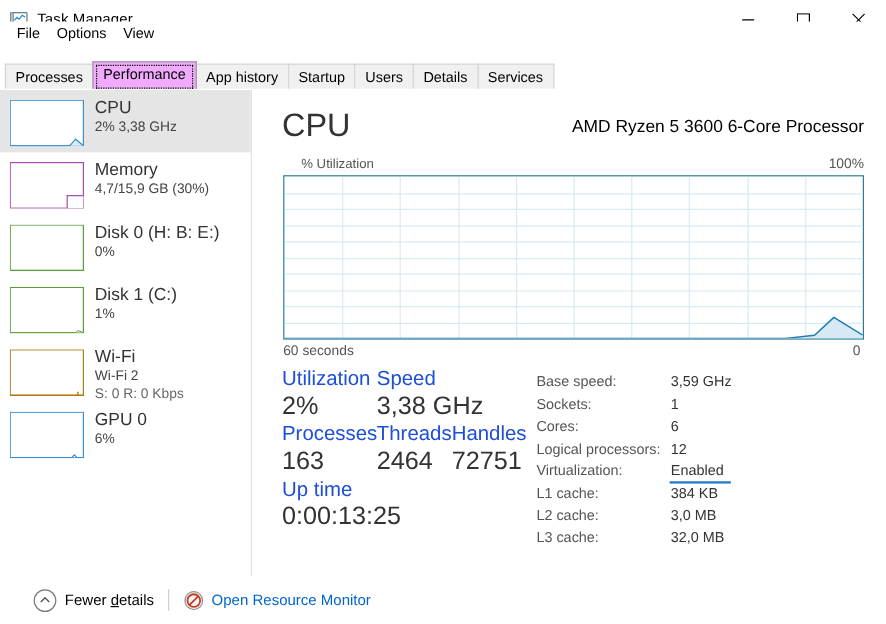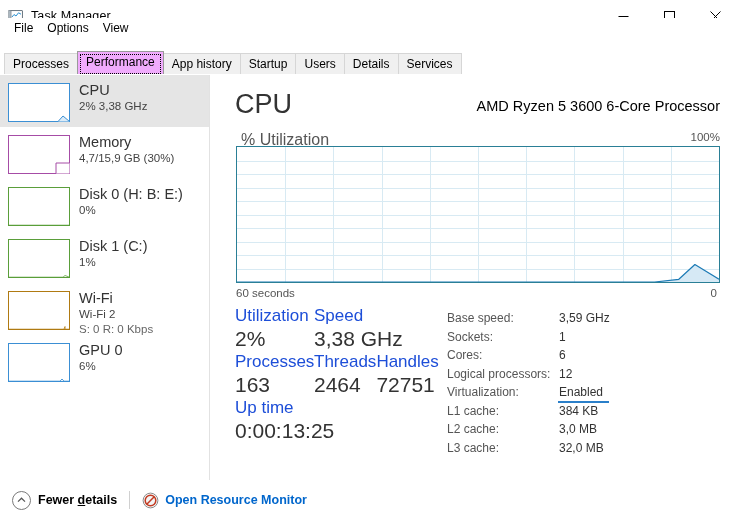--- a/index.html
+++ b/index.html
@@ -175,22 +175,22 @@
   .main-sub {
     position: absolute;
     right: 18px; top: 22px;
     font-size: 14.5px;
     color: #000000;
     line-height: 18px;
   }
 
   .graph-label-left {
     position: absolute;
-    left: 30px; top: 56px;
-    font-size: 16px;
+    left: 40px; top: 56px;
+    font-size: 11px;
     color: #555555;
   }
   .graph-label-right {
     position: absolute;
     right: 18px; top: 56px;
     font-size: 11.5px;
     color: #555555;
   }
   .graph-foot-left {
     position: absolute;
@@ -266,22 +266,21 @@
   }
 
   
   .footer {
     position: absolute;
     left: 0; bottom: 0;
     width: 738px; height: 40px;
     background: #ffffff;
     display: flex;
     align-items: center;
-    padding-left: 12px;
-    font-weight: bold;
+    padding-left: 28px;
   }
   .fewer {
     display: flex; align-items: center;
   }
   .chev-circle {
     width: 19px; height: 19px;
     border: 1px solid #7a7a7a;
     border-radius: 50%;
     display: flex; align-items: center; justify-content: center;
     margin-right: 7px;

